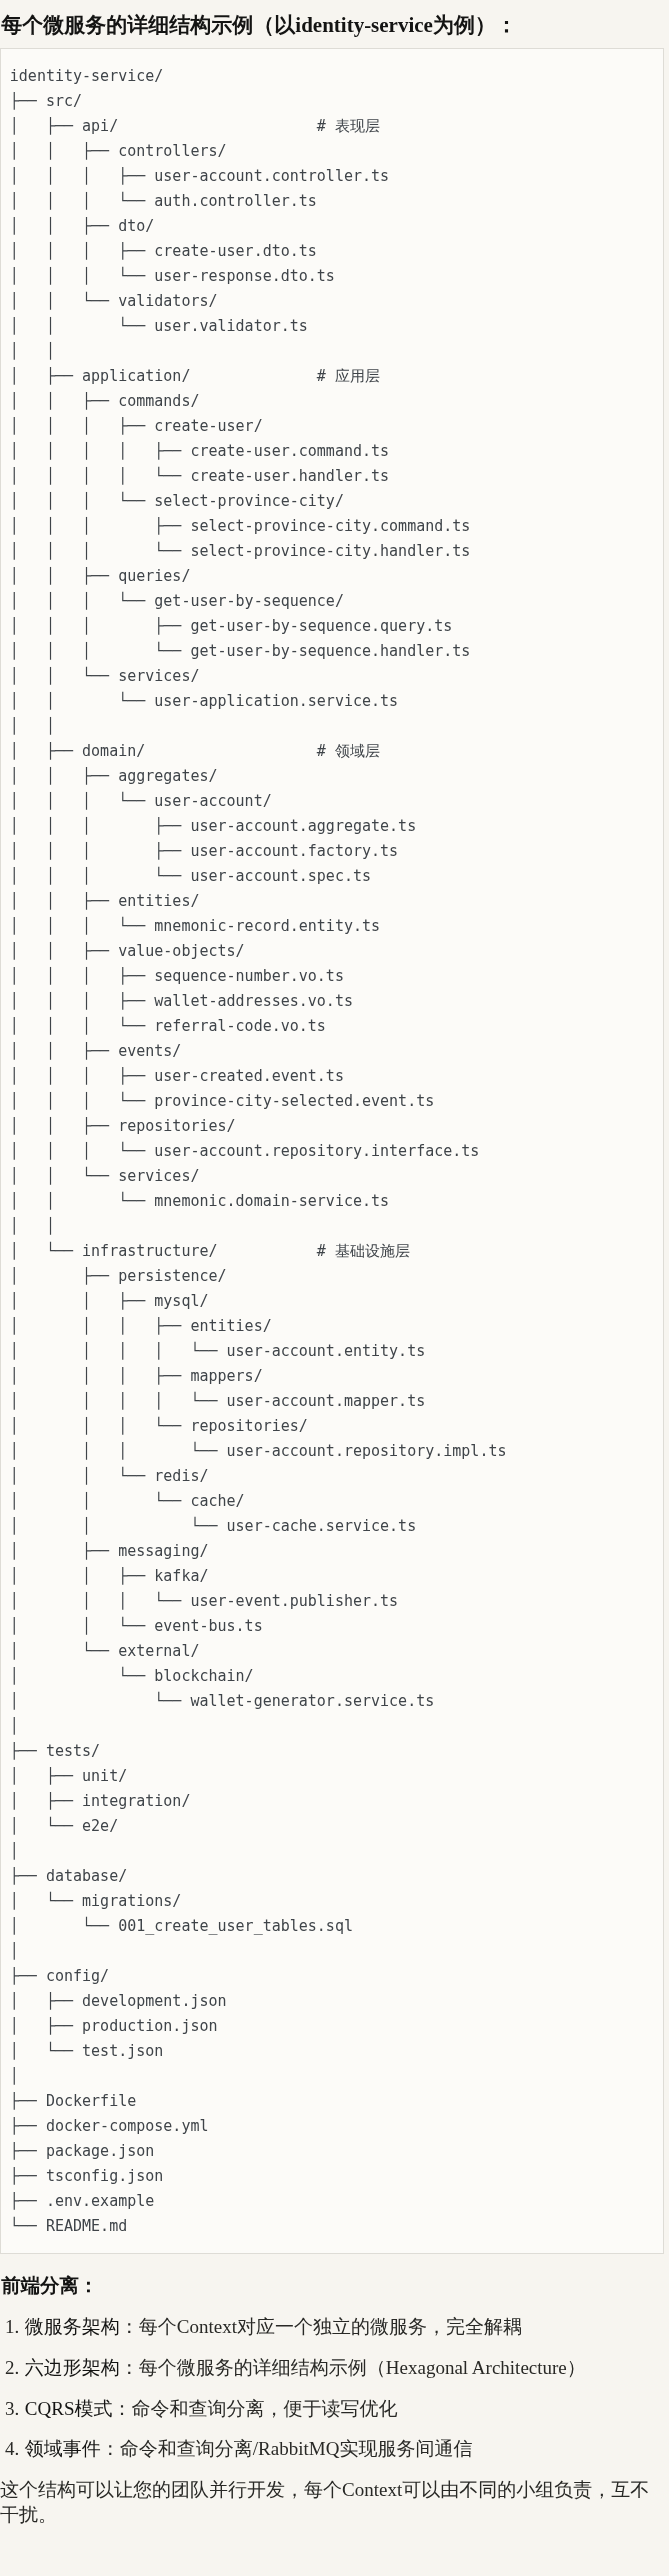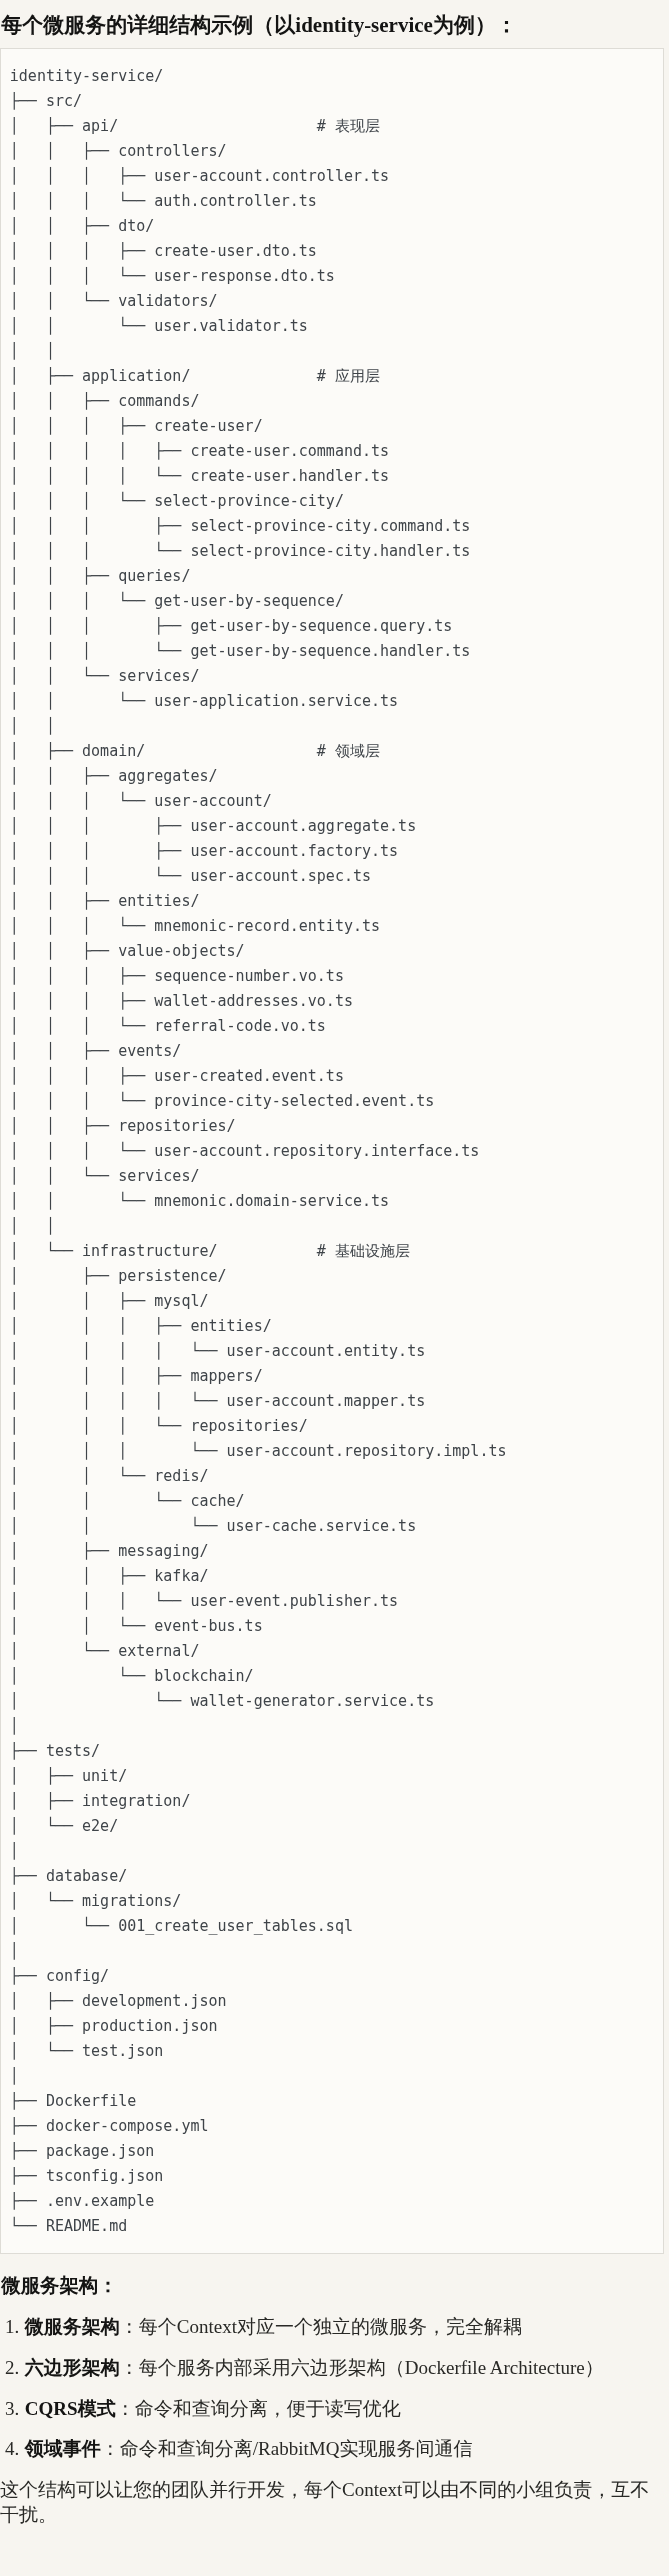--- a/index.html
+++ b/index.html
@@ -51,21 +51,21 @@
   }
   .note-item {
     margin: 15.6px 0 0 5px;
     font-size: 19px;
     line-height: 25px;
   }
   .note-num {
     margin-right: 5.6px;
   }
   .note-label {
-    font-weight: bold;
+    font-weight: normal;
     color: #141413;
   }
   .closing-paragraph {
     margin: 15.6px 0 0 0;
     font-size: 19px;
     line-height: 25px;
   }
 </style>
 </head>
 <body>
@@ -157,28 +157,28 @@
 │   └── test.json
 │
 ├── Dockerfile
 ├── docker-compose.yml
 ├── package.json
 ├── tsconfig.json
 ├── .env.example
 └── README.md</pre>
   </div>
 
-  <div class="notes-heading">微服务架构：</div>
+  <div class="notes-heading">前端分离：</div>
 
   <div class="note-item">
     <span class="note-num">1.</span><span class="note-label">微服务架构</span><span class="note-text">：每个Context对应一个独立的微服务，完全解耦</span>
   </div>
 
   <div class="note-item">
-    <span class="note-num">2.</span><span class="note-label">六边形架构</span><span class="note-text">：每个服务内部采用六边形架构（Dockerfile Architecture）</span>
+    <span class="note-num">2.</span><span class="note-label">六边形架构</span><span class="note-text">：每个微服务的详细结构示例（Hexagonal Architecture）</span>
   </div>
 
   <div class="note-item">
     <span class="note-num">3.</span><span class="note-label">CQRS模式</span><span class="note-text">：命令和查询分离，便于读写优化</span>
   </div>
 
   <div class="note-item">
     <span class="note-num">4.</span><span class="note-label">领域事件</span><span class="note-text">：命令和查询分离/RabbitMQ实现服务间通信</span>
   </div>
 

